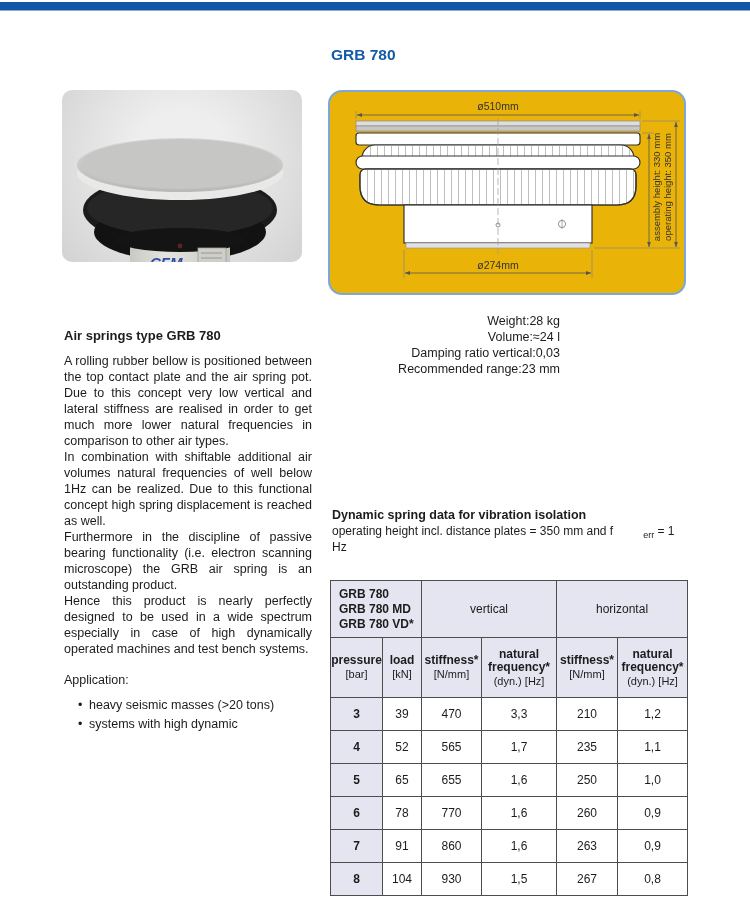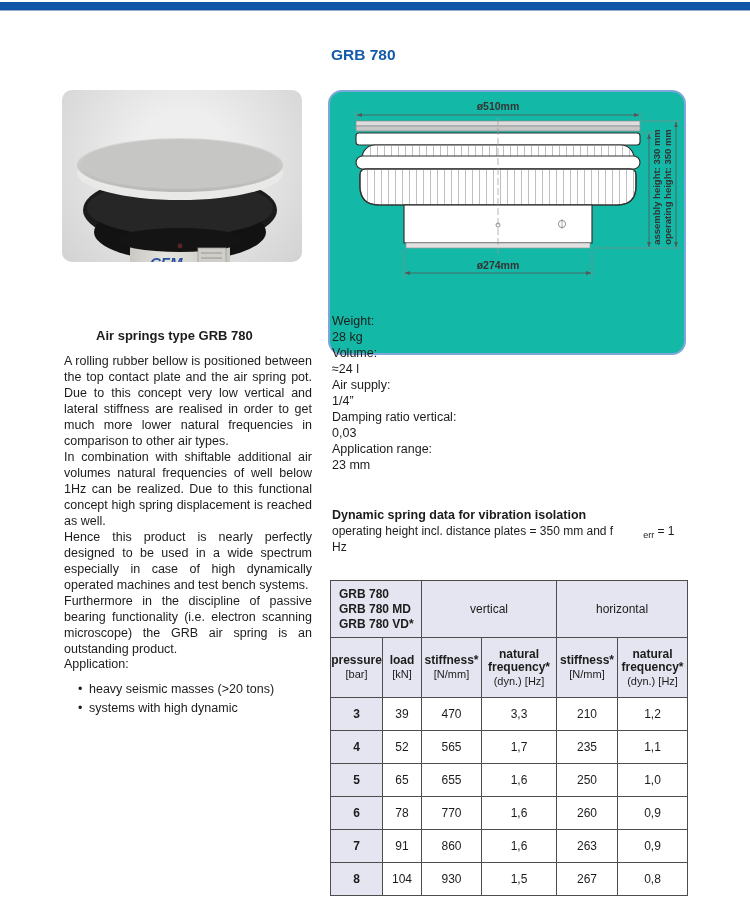--- a/index.html
+++ b/index.html
@@ -22,33 +22,33 @@
   }
   
   .photo-box {
     position: absolute; left: 62px; top: 90px; width: 240px; height: 172px;
     border-radius: 10px;
     background: radial-gradient(circle at 50% 40%, #eeeeee 30%, #d2d2d2 100%);
     overflow: hidden;
   }
   
   .diagram-box {
-    position: absolute; left: 328px; top: 90px; width: 358px; height: 265px;
+    position: absolute; left: 328px; top: 90px; width: 358px; height: 205px;
     border: 2px solid #7ba7d9; border-radius: 14px;
-    background: #14b8a6; overflow: hidden; font-weight: bold;
+    background: #eab308; overflow: hidden;
   }
   .diagram-box svg { display:block; }
   
   .specs { position: absolute; left: 332px; top: 313px; width: 228px; font-size: 12.5px; }
-  .spec-row { display: flex; justify-content: flex-end; line-height: 16px; flex-direction: column; }
+  .spec-row { display: flex; justify-content: flex-end; line-height: 16px; }
   
   .desc { position: absolute; left: 64px; top: 328px; width: 248px; }
-  .desc h3 { font-size: 13px; font-weight: bold; margin-bottom: 10px; margin-left: 32px; }
+  .desc h3 { font-size: 13px; font-weight: bold; margin-bottom: 10px; }
   .desc p { font-size: 12.5px; line-height: 16px; text-align: justify; }
-  .app-label { font-size: 12.5px; }
+  .app-label { margin-top: 16px; font-size: 12.5px; }
   .desc ul { margin: 9px 0 14px 14px; list-style: none; }
   .desc li { position: relative; padding-left: 11px; font-size: 12.5px; line-height: 19px; }
   .desc li::before { content: "•"; position: absolute; left: 0; }
   
   .dyn-head { position: absolute; left: 332px; top: 508px; width: 360px; }
   .dyn-title { font-size: 12.5px; font-weight: bold; }
   .dyn-sub { font-size: 12px; margin-top: 2px; }
   .dyn-sub sub { font-size: 9px; padding-left: 30px; }
   
   .table-wrap { position: absolute; left: 330px; top: 580px; }
@@ -169,39 +169,35 @@
 <div class="specs">
   <div class="spec-row">
       <span>Weight:</span>
       <span>28 kg</span>
     </div>
   <div class="spec-row">
       <span>Volume:</span>
       <span>≈24 l</span>
     </div>
   <div class="spec-row">
-      <span>Air supply:</span>
-      <span>1/4”</span>
-    </div>
-  <div class="spec-row">
       <span>Damping ratio vertical:</span>
       <span>0,03</span>
     </div>
   <div class="spec-row">
-      <span>Application range:</span>
+      <span>Recommended range:</span>
       <span>23 mm</span>
     </div>
 </div>
 
 <div class="desc">
   <h3>Air springs type GRB 780</h3>
   <p>A rolling rubber bellow is positioned between the top contact plate and the air spring pot. Due to this concept very low vertical and lateral stiffness are realised in order to get much more lower natural frequencies in comparison to other air types.</p>
   <p>In combination with shiftable additional air volumes natural frequencies of well below 1Hz can be realized. Due to this functional concept high spring displacement is reached as well.</p>
+  <p>Furthermore in the discipline of passive bearing functionality (i.e. electron scanning microscope) the GRB air spring is an outstanding product.</p>
   <p>Hence this product is nearly perfectly designed to be used in a wide spectrum especially in case of high dynamically operated machines and test bench systems.</p>
-  <p>Furthermore in the discipline of passive bearing functionality (i.e. electron scanning microscope) the GRB air spring is an outstanding product.</p>
   <div class="app-label">Application:</div>
   <ul>
     <li><span>heavy seismic masses (&gt;20 tons)</span></li>
     <li><span>systems with high dynamic</span></li>
   </ul>
 </div>
 
 <div class="dyn-head">
   <div class="dyn-title">Dynamic spring data for vibration isolation</div>
   <div class="dyn-sub"><span>operating height incl. distance plates = 350 mm and f</span><sub>err</sub><span> = 1 Hz</span></div>

